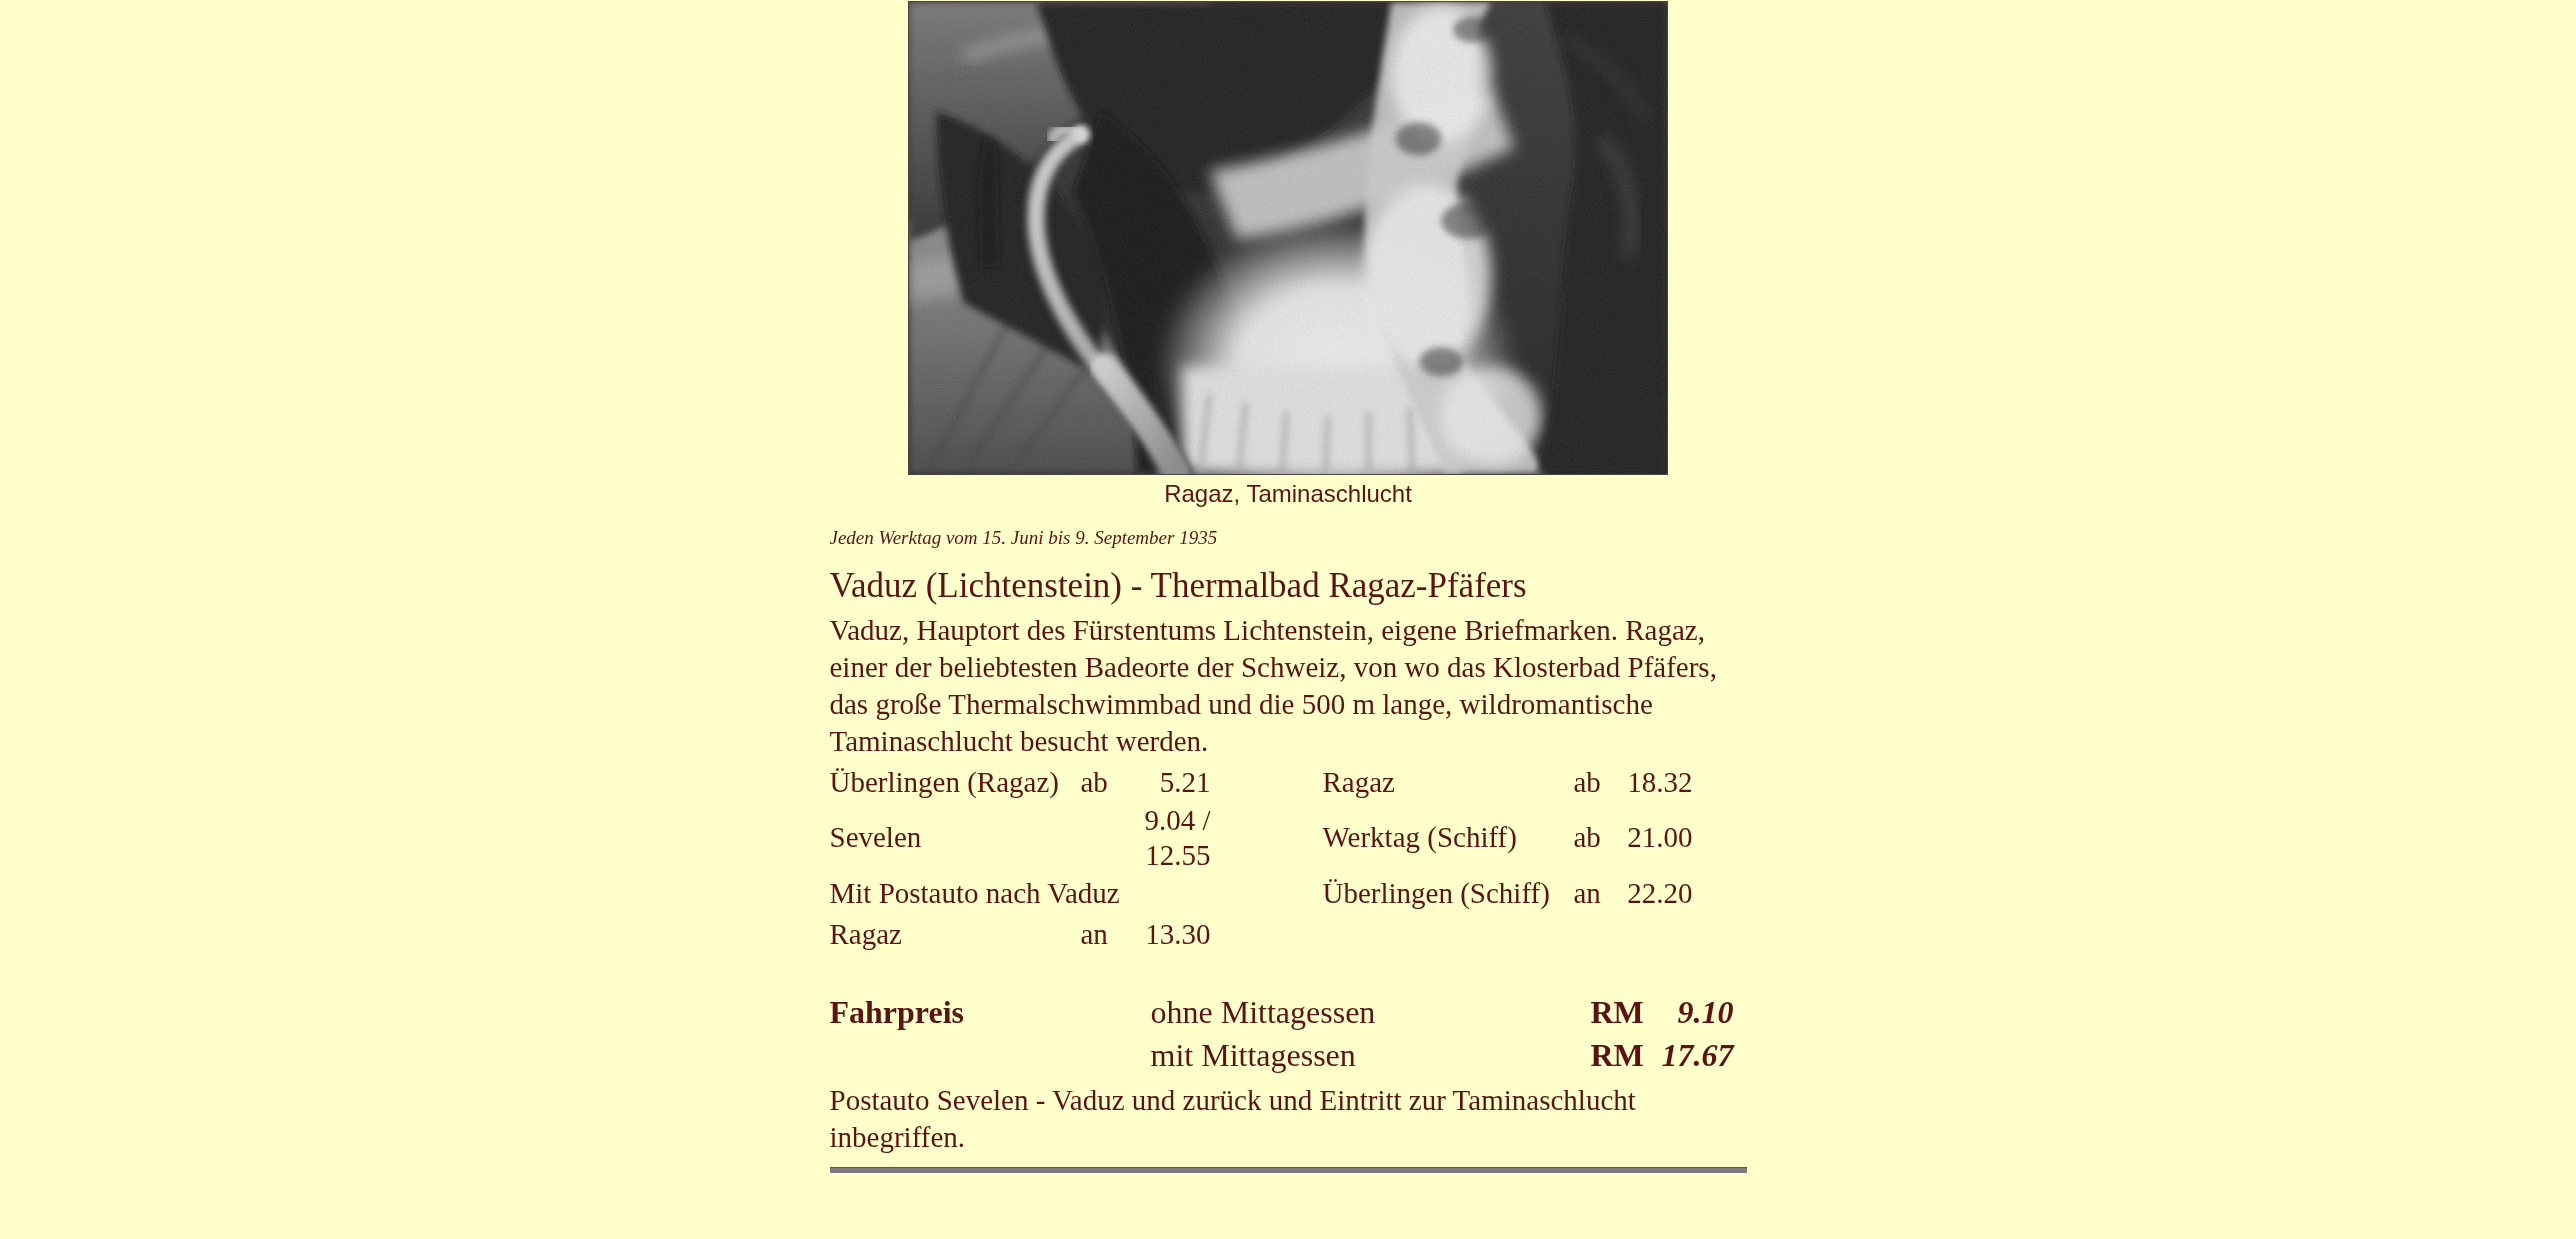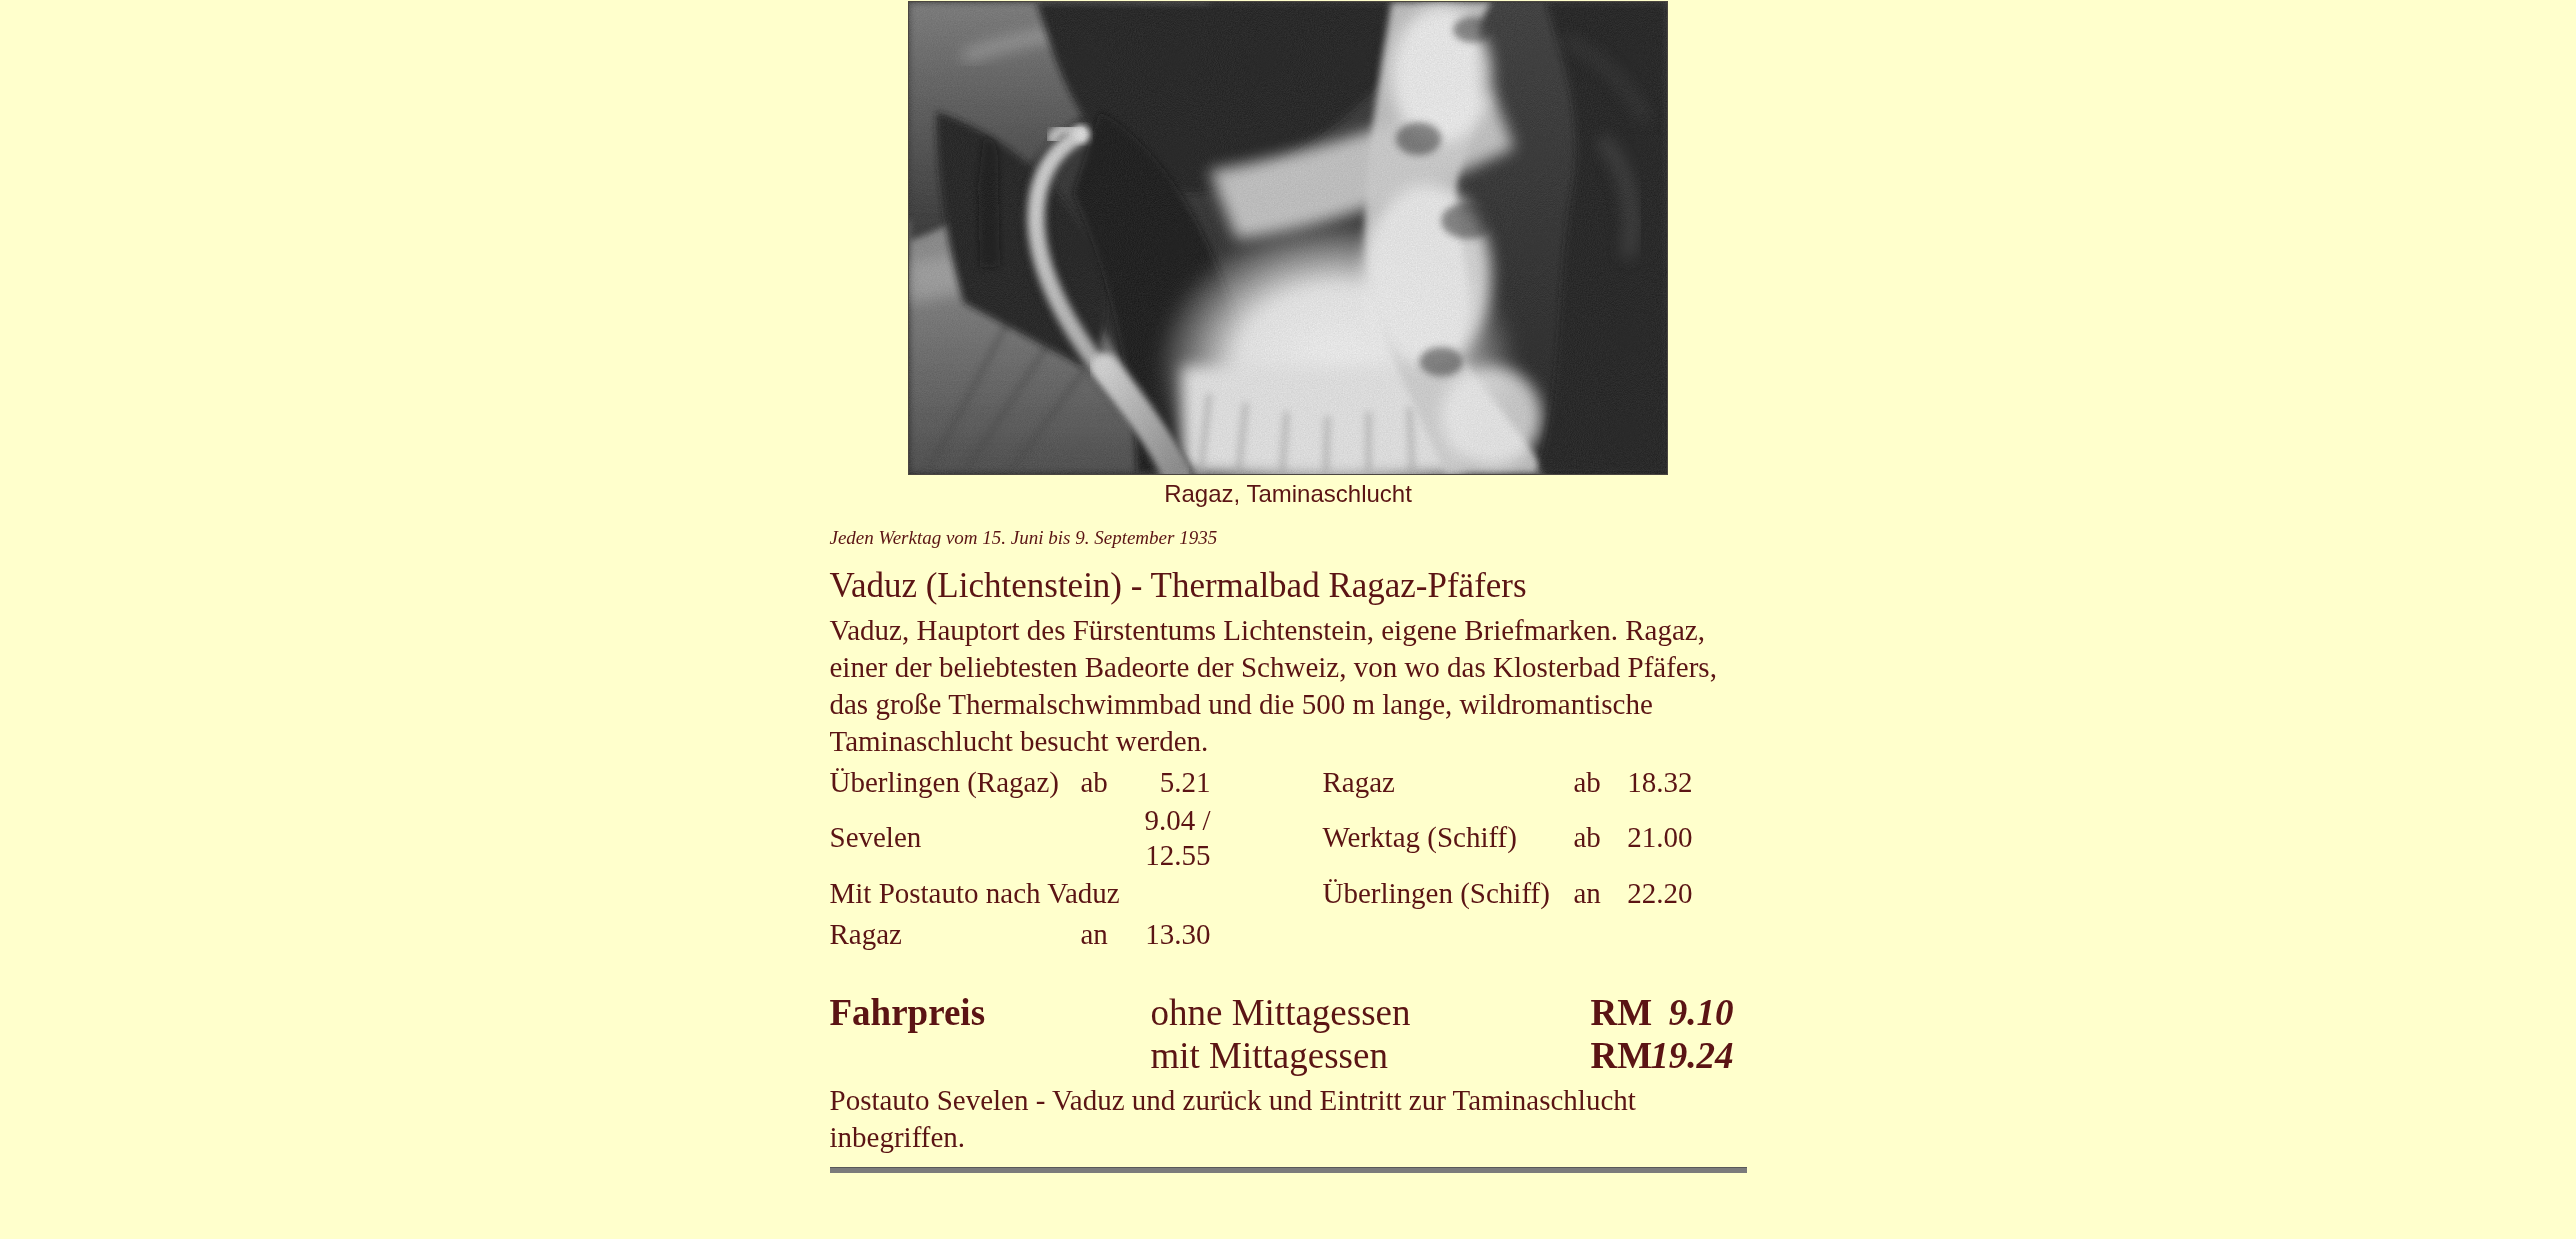--- a/index.html
+++ b/index.html
@@ -23,21 +23,21 @@
   .line1{font-size:19px;line-height:36px;margin-top:12.7px;font-style:italic;}
   .line2{font-size:35px;line-height:44px;margin-top:8.2px;}
   .desc{font-size:29px;line-height:37px;margin:3.6px 0 0 0;white-space:pre;}
 
   table{border-collapse:collapse;table-layout:fixed;}
   .tt{width:862px;font-size:29px;margin-top:1.8px;}
   .tt td{padding:0;height:41px;vertical-align:middle;white-space:nowrap;}
   .tt td.time{text-align:right;}
   .tt td.wrap2{white-space:pre;line-height:35px;text-align:right;}
 
-  .fare{width:904px;font-size:37px;margin-top:36px;}
+  .fare{width:904px;font-size:32px;margin-top:36px;}
   .fare td{padding:0;height:43px;vertical-align:middle;white-space:nowrap;}
   .fare .bold{font-weight:bold;}
   .fare td.price{text-align:right;font-style:italic;}
 
   .note{font-size:29px;line-height:37px;margin:5.5px 0 0 0;white-space:pre;}
 
   hr.divider{
     border:none;margin:11px 0 0 0;height:4.6px;
     background:var(--divider-color,#7b7b7b);
     border-top:1.8px solid #585858;
@@ -212,21 +212,21 @@
       <tr>
         <td class="bold">Fahrpreis</td>
         <td>ohne Mittagessen</td>
         <td class="bold">RM</td>
         <td class="bold price">9.10</td>
       </tr>
       <tr>
         <td></td>
         <td>mit Mittagessen</td>
         <td class="bold">RM</td>
-        <td class="bold price">19.24</td>
+        <td class="bold price">17.67</td>
       </tr>
     </tbody>
   </table>
 
   <div class="note">Postauto Sevelen - Vaduz und zurück und Eintritt zur Taminaschlucht
 inbegriffen.</div>
 
   <hr class="divider">
 
 </div>

